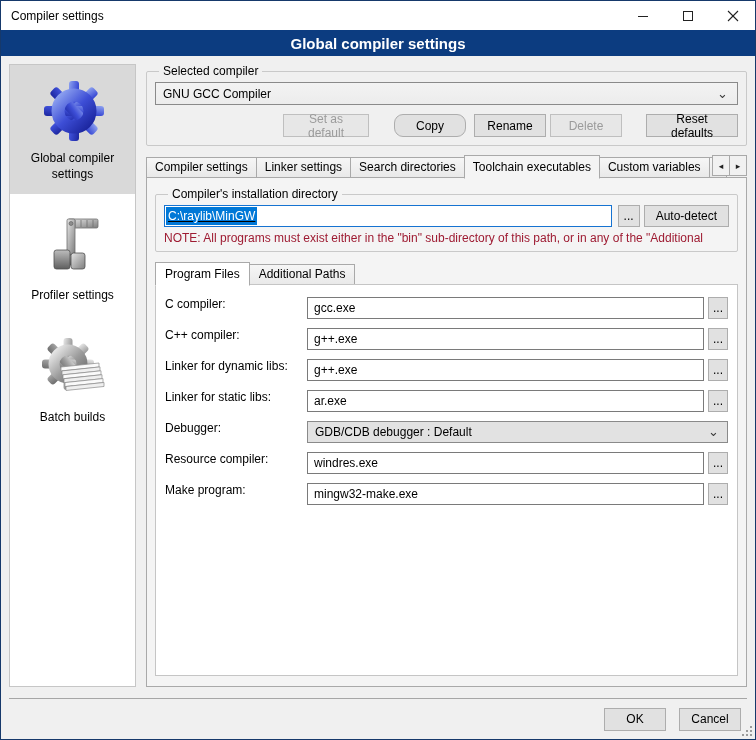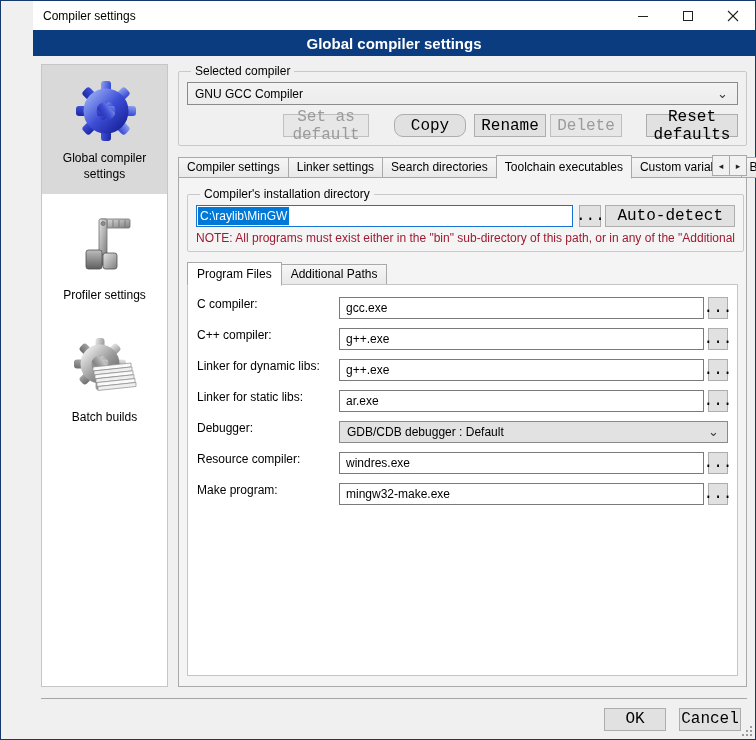--- a/index.html
+++ b/index.html
@@ -3,21 +3,21 @@
 <meta charset="utf-8">
 <style>
   * { box-sizing: border-box; margin: 0; padding: 0; }
   html, body { width: 756px; height: 740px; overflow: hidden; }
   body { font-family: "Liberation Sans", sans-serif; font-size: 12px; color: #000; }
 
   .window {
     width: 756px; height: 740px;
     border: 1px solid #16396B;
     background: #F0F0F0;
-    display: flex; flex-direction: column; padding-left: 32px;
+    display: flex; flex-direction: column;
   }
 
   
   .titlebar { height: 29px; background: #FFFFFF; display: flex; align-items: center; flex-shrink: 0; }
   .titlebar .title { padding-left: 10px; font-size: 12px; flex: 1; }
   .capbtn { width: 45px; height: 29px; display: flex; align-items: center; justify-content: center; background: transparent; border: none; cursor: default; }
   .capbtn svg { display: block; }
 
   
   .banner { height: 26px; background: #0C3C80; color: #FFFFFF; font-size: 15px; font-weight: bold;
@@ -39,23 +39,23 @@
 
   fieldset { border: 1px solid #C9C9C9; border-radius: 2px; }
   legend { font-size: 12px; padding: 0 4px; margin-left: 4px; }
 
   .group-compiler { padding: 4px 8px 8px 8px; flex-shrink: 0; }
 
   .combo { height: 23px; border: 1px solid #8A8A8A; background: linear-gradient(#F3F3F3, #ECECEC);
            display: flex; align-items: center; justify-content: space-between; padding: 0 9px 0 7px; }
   .combo .chev { font-size: 13px; color: #3A3A3A; line-height: 0; }
 
-  .btn { height: 23px; border: 1px solid #ADADAD; background: #E1E1E1; font-size: 16px;
+  .btn { height: 23px; border: 1px solid #ADADAD; background: #E1E1E1; font-size: 12px;
          display: inline-flex; align-items: center; justify-content: center; padding: 0 8px;
-         font-family: Liberation Mono, monospace; }
+         font-family: Liberation Sans, sans-serif; }
   .btn.disabled { color: #9B9B9B; border-color: #BFBFBF; background: #E7E7E7; }
 
   .btnrow { display: flex; margin-top: 9px; align-items: center; }
   .btn-setdefault { margin-left: auto; width: 86px; }
   .btn-copy { margin-left: 25px; width: 72px; border-radius: 9px; }
   .btn-rename { margin-left: 8px; width: 72px; }
   .btn-delete { margin-left: 4px; width: 72px; }
   .btn-reset { margin-left: 24px; width: 92px; }
 
   
@@ -70,21 +70,21 @@
   .arrowbtn { width: 18px; height: 21px; border: 1px solid #A9A9A9; background: #F1F1F1;
               display: flex; align-items: center; justify-content: center; font-size: 9px; color: #222; margin-left: -1px; }
 
   
   .tabpage { flex: 1; background: #F4F4F4; border: 1px solid #A9A9A9; margin-top: -1px;
              padding: 9px 8px 10px 8px; display: flex; flex-direction: column; min-height: 0; position: relative; z-index: 2; }
 
   .group-install { padding: 4px 8px 6px 8px; flex-shrink: 0; background: #F4F4F4; }
   .pathrow { display: flex; align-items: center; }
   .pathbox { flex: 1; height: 22px; border: 1px solid #1673D1; background: #FFFFFF;
-             display: flex; align-items: center; padding: 0 1px; overflow: hidden; }
+             display: flex; align-items: center; padding: 0 1px; overflow: hidden; text-decoration: underline; }
   .pathbox .sel { background: #0078D7; color: #FFFFFF; padding: 2px 2px; white-space: nowrap; }
   .dots-btn { width: 22px; height: 22px; margin-left: 6px; padding: 0; flex-shrink: 0; }
   .autodetect-btn { height: 22px; margin-left: 4px; padding: 0 11px; flex-shrink: 0; }
   .note { margin-top: 4px; color: #9E1B32; white-space: nowrap; overflow: hidden; }
 
   
   .subtabs { display: flex; align-items: flex-end; margin-top: 10px; flex-shrink: 0; }
   .subtab { height: 21px; line-height: 19px; padding: 0 9px; background: linear-gradient(#F6F6F6, #E9E9E9);
             border: 1px solid #A9A9A9; margin-left: -1px; position: relative; z-index: 1; }
   .subtab:first-child { margin-left: 0; }

